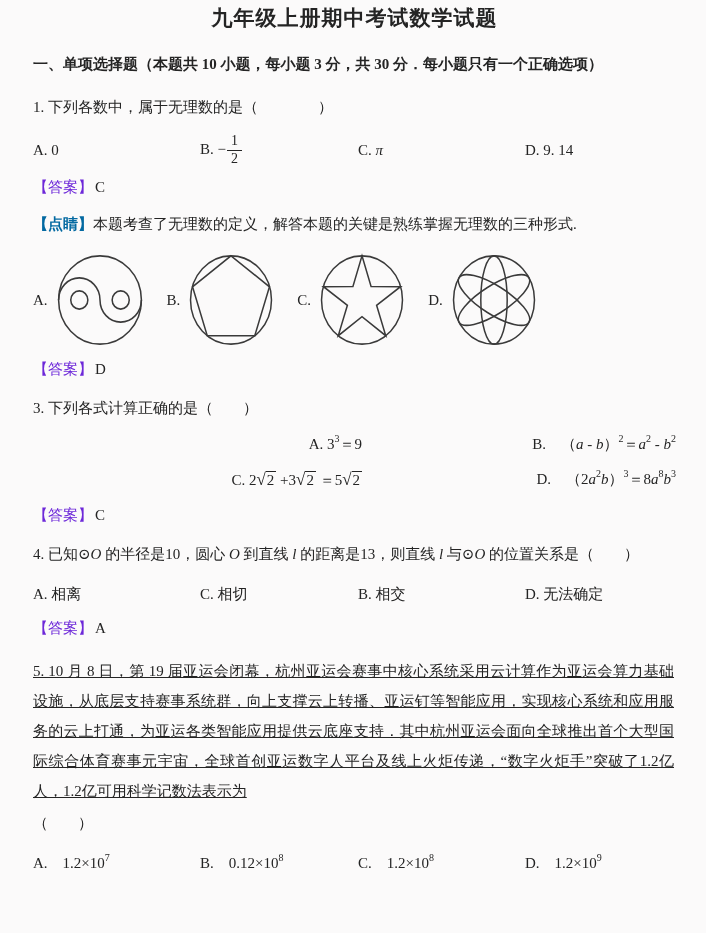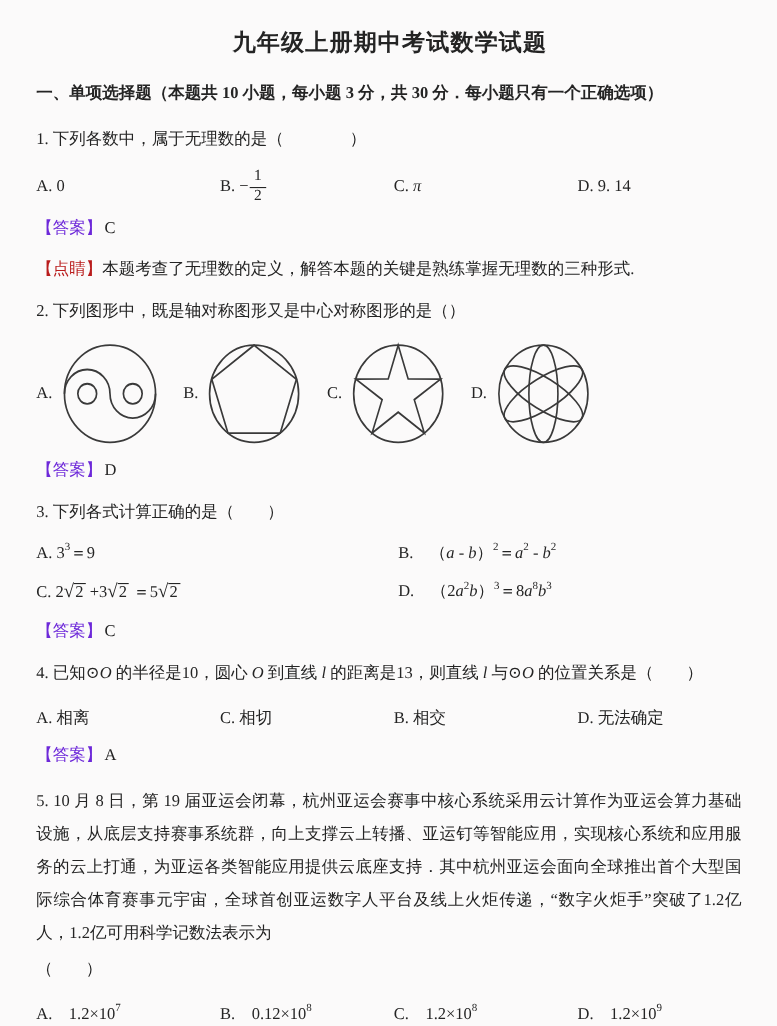--- a/index.html
+++ b/index.html
@@ -4,52 +4,53 @@
 <style>
   html,body{margin:0;padding:0;}
   body{
     width:706px;height:933px;
     background:#fbfafa;
     font-family:"Liberation Serif","DejaVu Serif",serif;
     color:#242424;
     -webkit-font-smoothing:antialiased;
     overflow:hidden;
   }
-  .page{padding:24px 30px 0 33px;}
+  .page{padding:4px 30px 0 33px;}
   .title{
     font-size:21px;font-weight:bold;text-align:center;
     margin:0 0 23px 0;letter-spacing:1px;
   }
   .section-header{
     font-size:15px;font-weight:bold;margin:12px 0 22px 0;
   }
   .stem{font-size:15px;margin:4px 0 16px 0;line-height:22px;}
   .opts4{
     display:grid;grid-template-columns:167px 158px 167px 1fr;
     align-items:center;font-size:15px;margin:0 0 12px 0;min-height:26px;
   }
   .opts2{
     display:grid;grid-template-columns:329px 1fr;
-    row-gap:16px;font-size:15px;margin:0 0 16px 0;
+    row-gap:16px;font-size:15px;margin:0 0 16px 0;text-align:right;
   }
   .answer-line{font-size:15px;margin:0 0 18px 0;}
   .answer-tag{color:#6d28d9;}
   .answer-letter{color:#242424;padding-left:2px;}
   .note-line{font-size:15px;margin:0 0 18px 0;}
-  .note-tag{color:#b91c1c;}
+  .note-tag{color:#0369a1;font-weight:bold;}
   .figs{
     display:flex;align-items:center;
     margin:4px 0 12px 0;
   }
   .fig-pair{display:flex;align-items:center;margin-right:22px;}
   .fig-label{font-size:15px;margin-right:7px;}
   .fig-svg{display:block;}
   .para{
     font-size:15px;line-height:30px;text-align:justify;
     margin:0 2px 2px 0;
+    text-decoration:underline;
   }
   .para-tail{font-size:15px;line-height:30px;margin:0 0 12px 0;}
   sup{font-size:10px;line-height:0;position:relative;top:-1px;}
   i{font-family:"Liberation Serif","DejaVu Serif",serif;}
   .frac{
     display:inline-flex;flex-direction:column;text-align:center;
     vertical-align:middle;line-height:1.05;font-size:14px;margin:0 1px;
   }
   .frac .num{border-bottom:1px solid #242424;padding:0 4px 1px 4px;}
   .frac .den{padding-top:1px;}
@@ -77,21 +78,20 @@
     <span>C. <i>π</i></span>
     <span>D. 9. 14</span>
   </div>
   <div class="answer-line">
     <span class="answer-tag">【答案】</span><span class="answer-letter">C</span>
   </div>
   <div class="note-line">
     <span class="note-tag">【点睛】</span><span>本题考查了无理数的定义，解答本题的关键是熟练掌握无理数的三种形式.</span>
   </div>
 
-  <div class="stem">2. 下列图形中，既是轴对称图形又是中心对称图形的是（）</div>
   <div class="figs">
 
     <div class="fig-pair">
       <span class="fig-label">A.</span>
       <svg class="fig-svg" width="90" height="96" viewBox="0 0 100 100" preserveAspectRatio="none" stroke-width="1.7">
         <ellipse cx="50" cy="50" rx="46" ry="46"></ellipse>
         <path d="M 4 50 A 23 23 0 0 1 50 50 A 23 23 0 0 0 96 50"></path>
         <circle cx="27" cy="50" r="9.5"></circle>
         <circle cx="73" cy="50" r="9.5"></circle>
       </svg>

